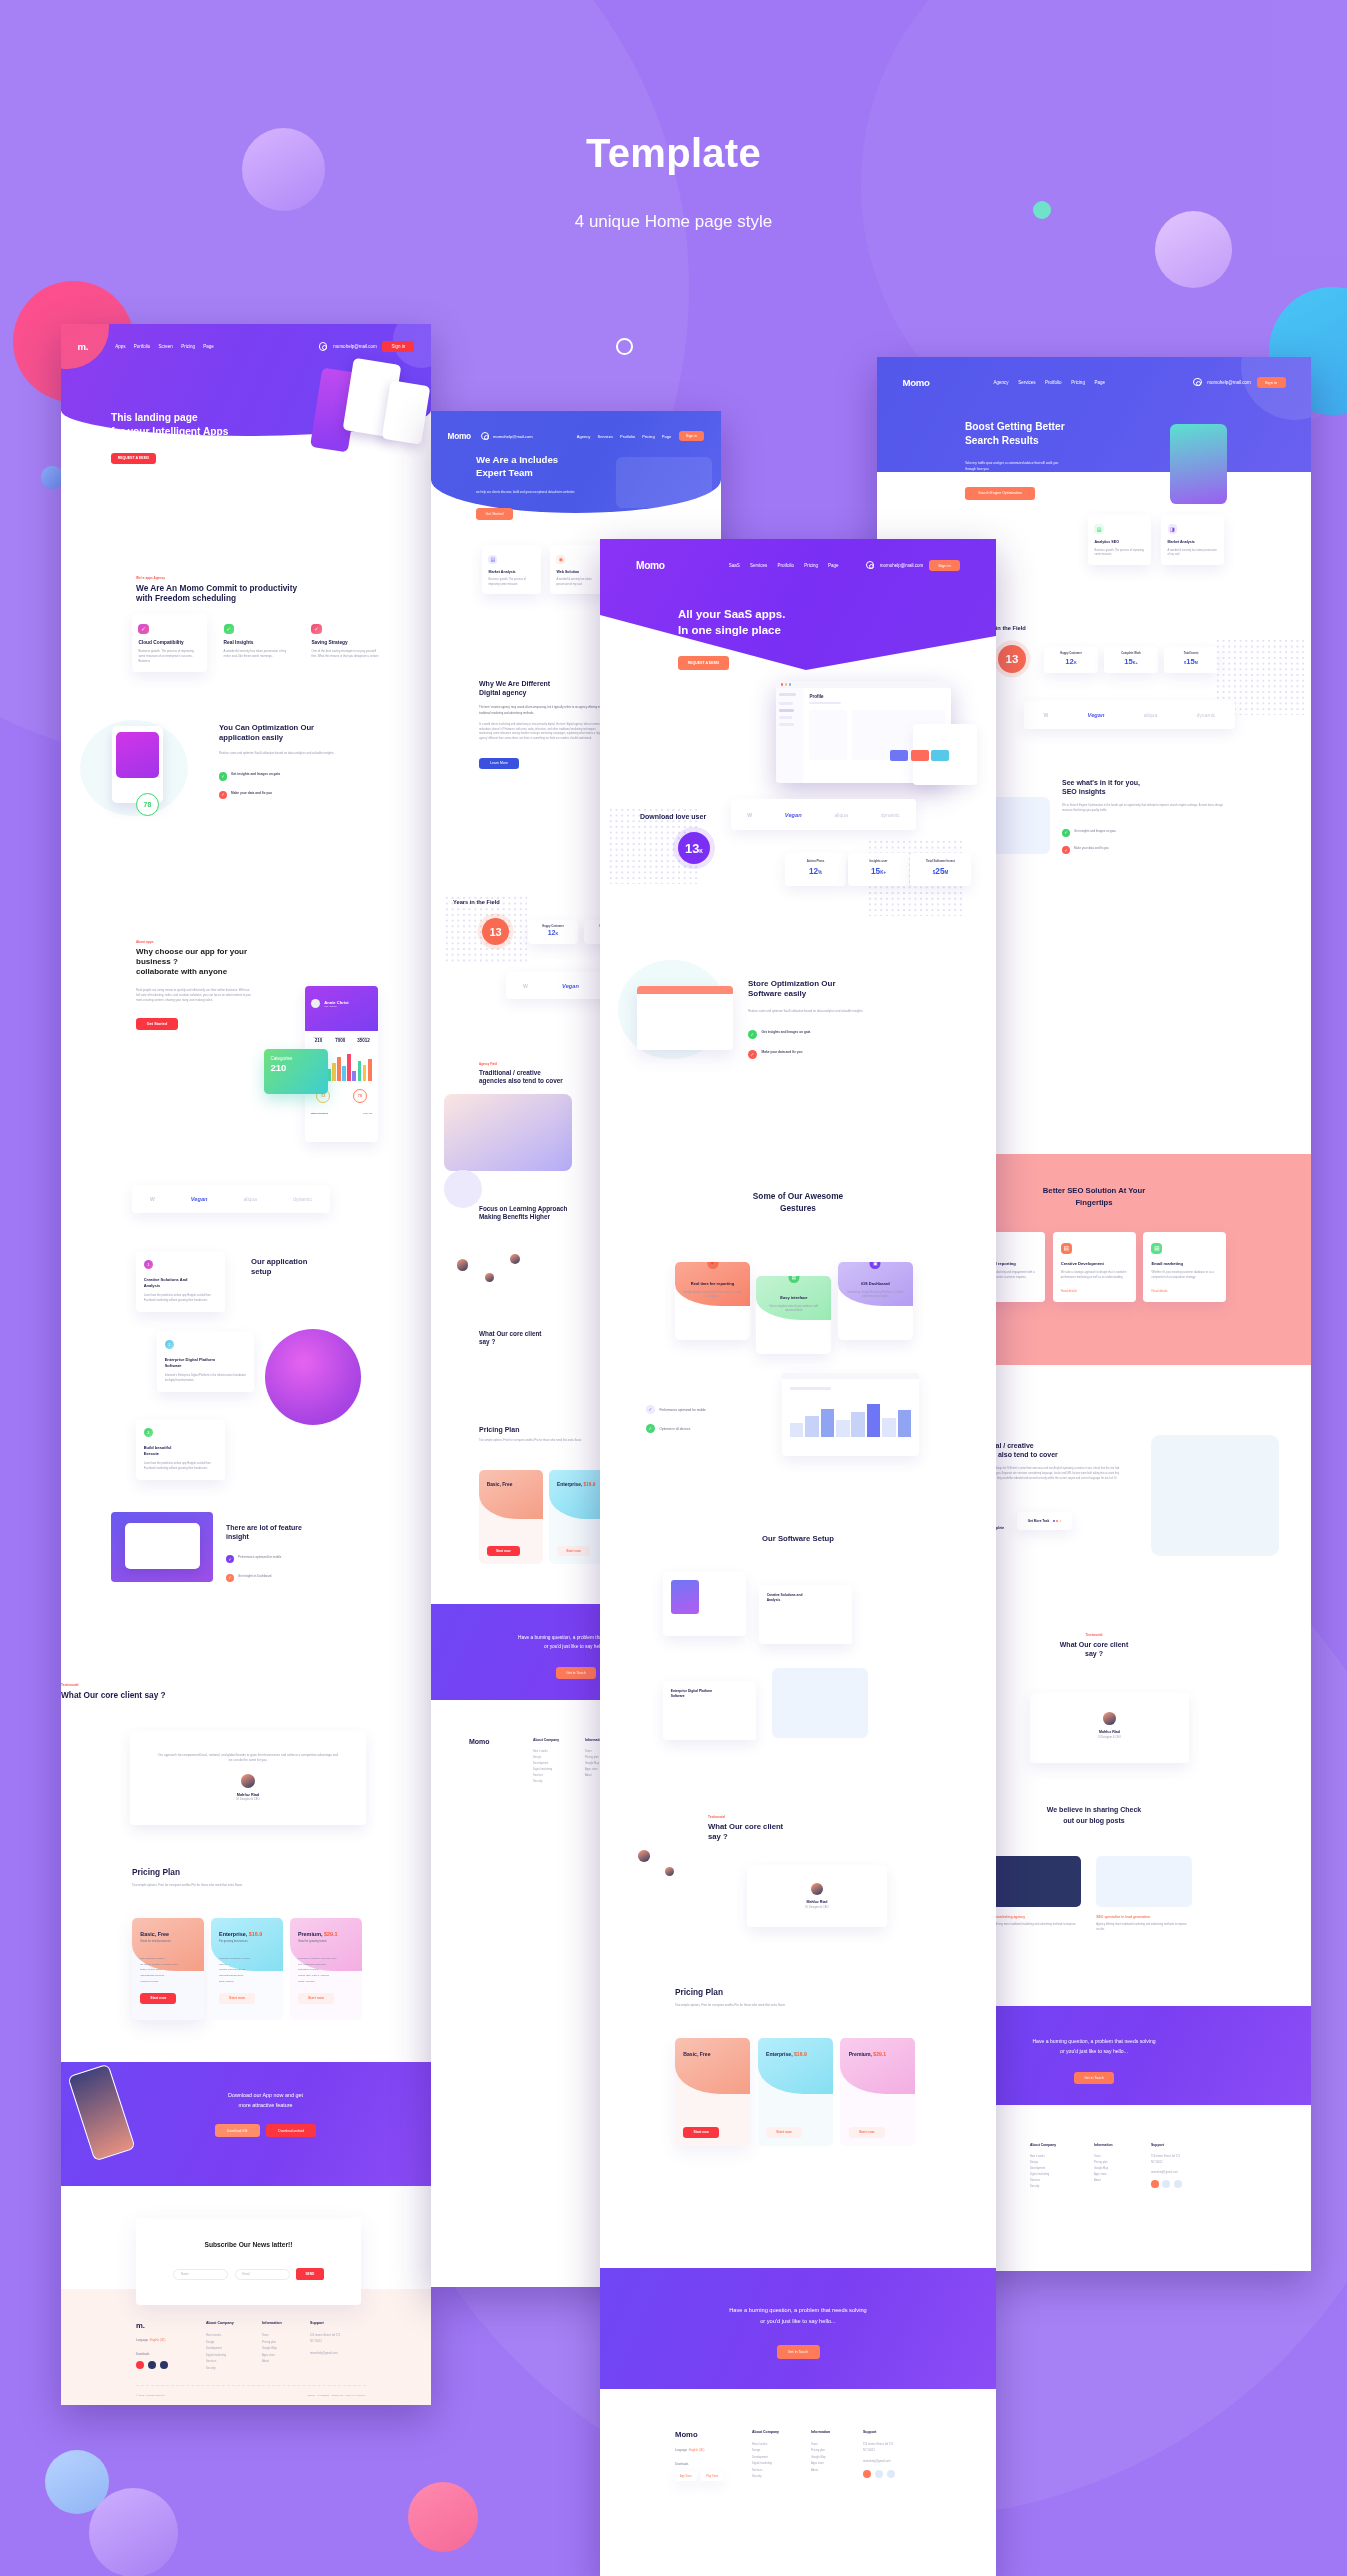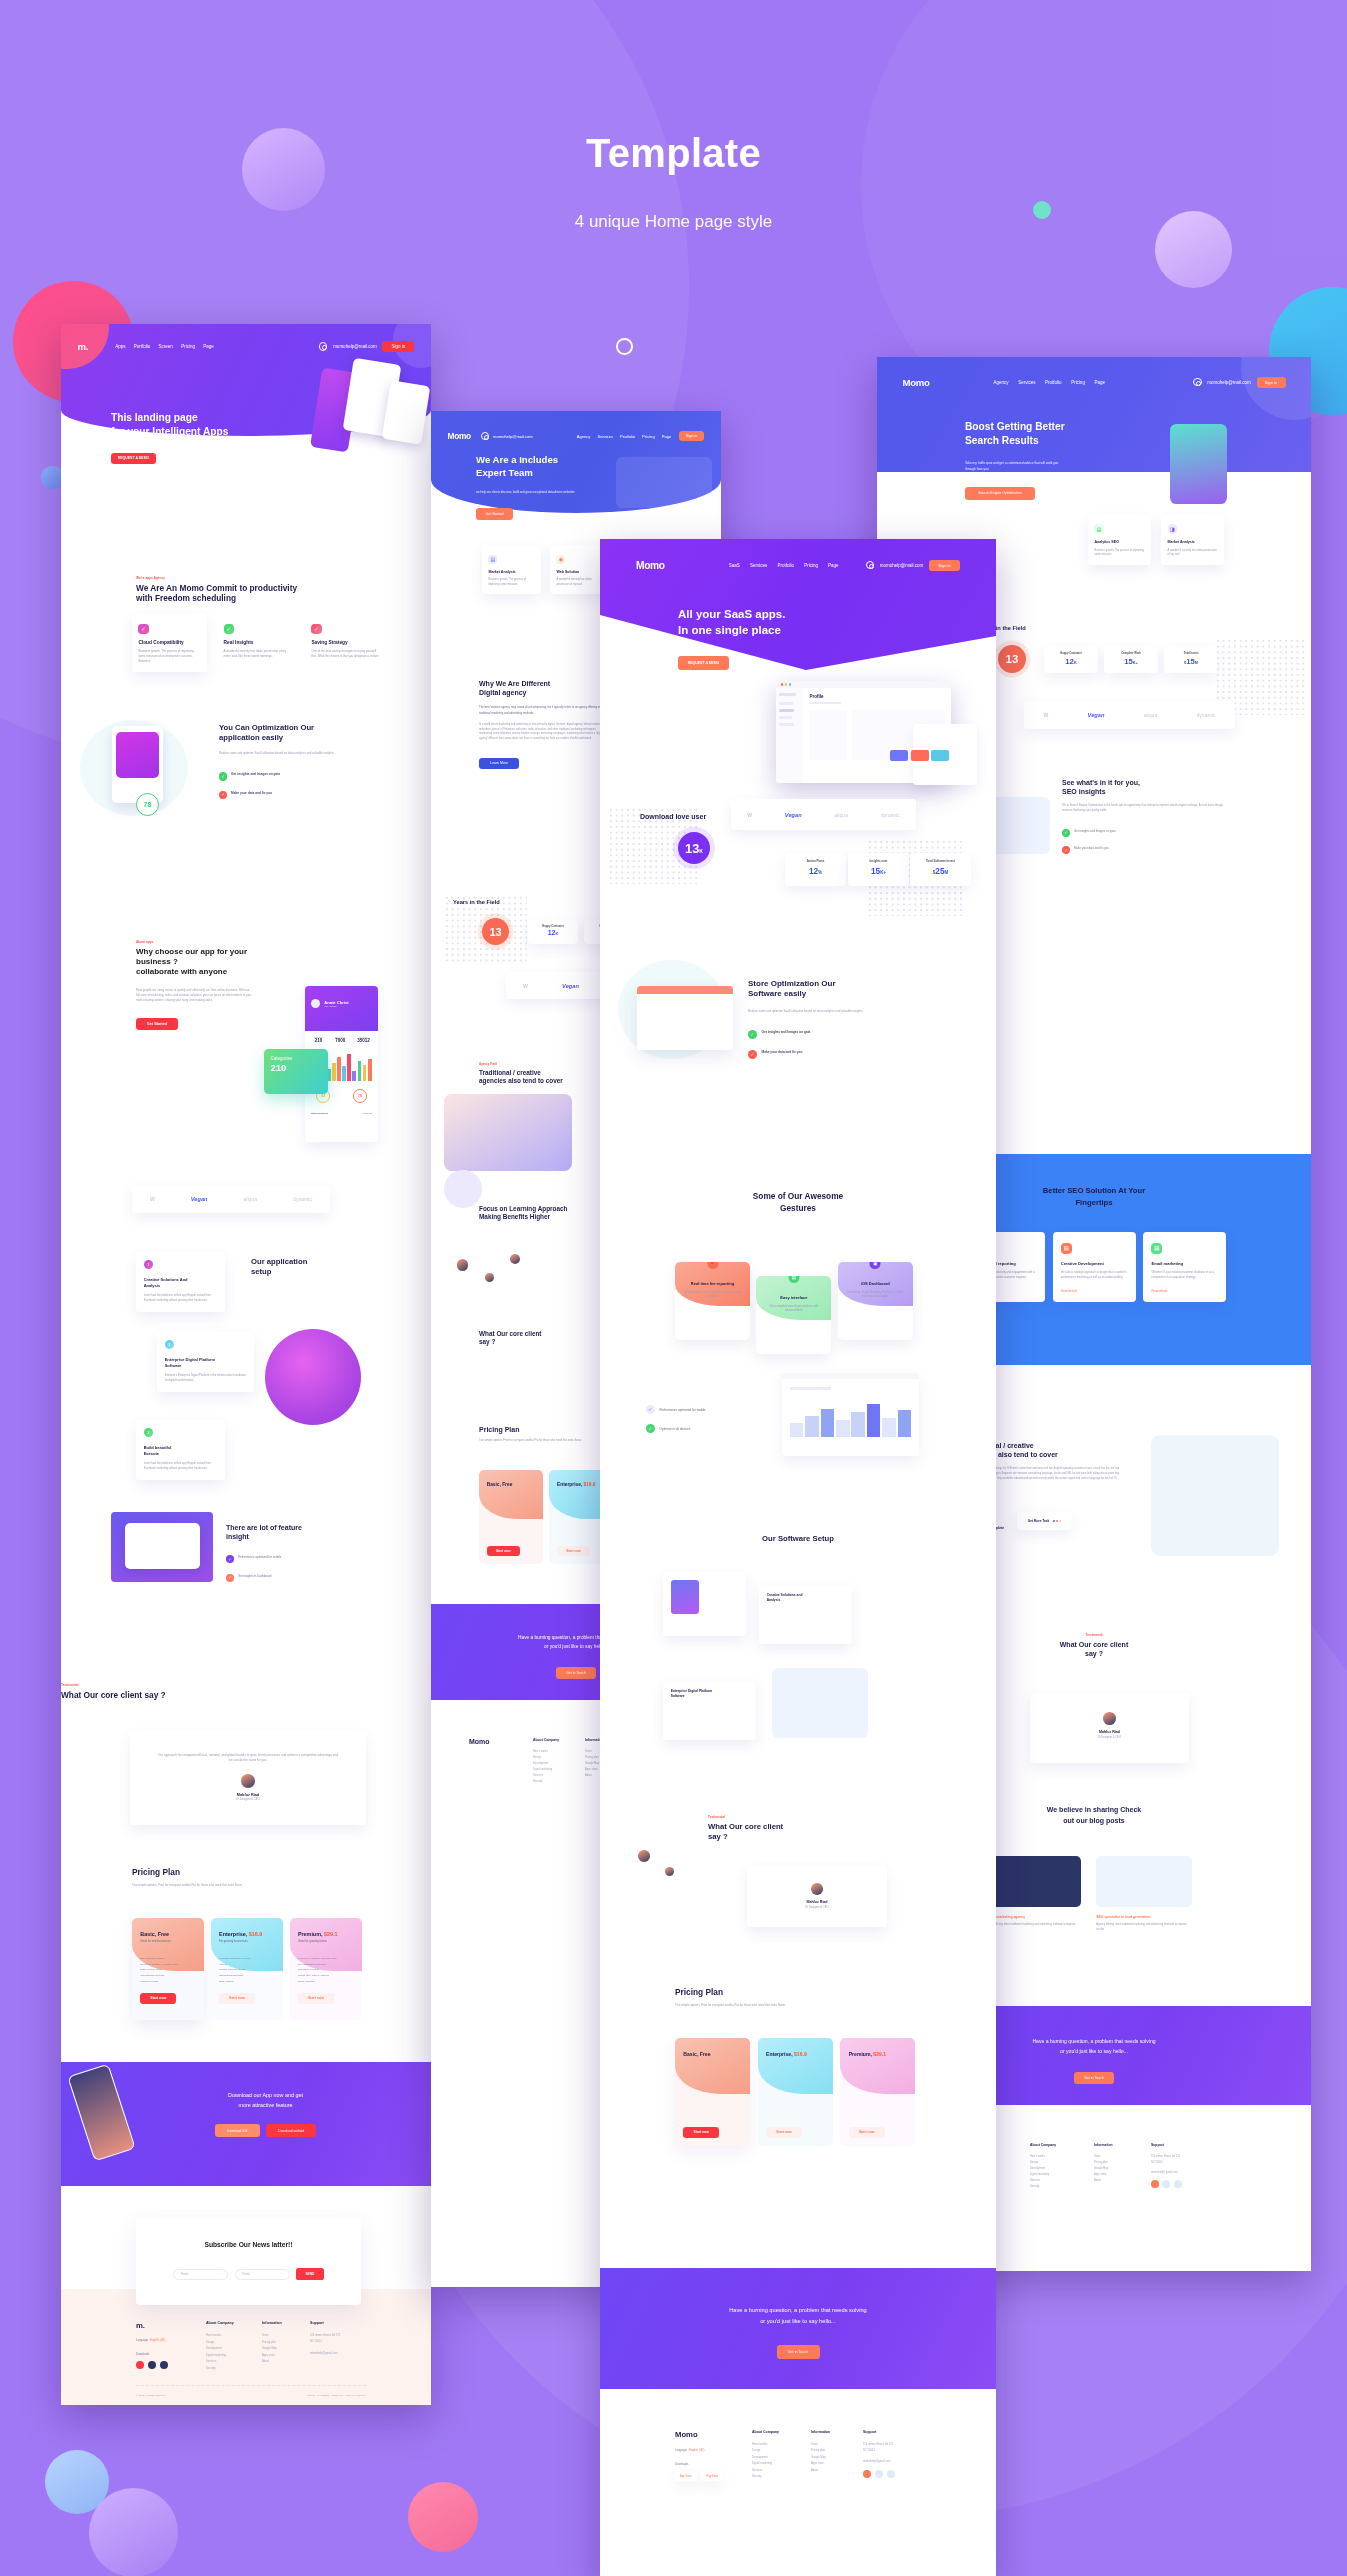--- a/index.html
+++ b/index.html
@@ -759,21 +759,21 @@
         <span class="chk" style="width:8.3px;height:8.3px;border-radius:50%;background:#3dd46a;font-size:4.5px;flex:none;">✓</span>
         <span style="font-size:2.9px;color:#7a7a96;">Get insights and Images on gaia</span>
       </div>
       <div style="margin-top:9px;display:flex;gap:3.8px;">
         <span class="chk" style="width:8.3px;height:8.3px;border-radius:50%;background:#fb5b52;font-size:4.5px;flex:none;">✓</span>
         <span style="font-size:2.9px;color:#7a7a96;">Make your data and fix you</span>
       </div>
     </div>
     <div class="ill" style="left:96px;top:440px;width:77px;height:57px;background:#eef4fe;border-radius:6.4px;"></div>
 
-    <div style="position:absolute;left:0;top:797px;width:100%;height:211px;background:#3b82f6;">
+    <div style="position:absolute;left:0;top:797px;width:100%;height:211px;background:#fca5a5;">
       <div style="text-align:center;padding-top:31px;">
         <h2 class="sec-t" style="font-size:7.7px;line-height:1.5;">
           <span>Better SEO Solution At Your</span><br>
           <span>Fingertips</span>
         </h2>
       </div>
       <div style="display:flex;gap:7.7px;justify-content:center;margin-top:24px;">
         <div class="card" style="width:83px;padding:9px 8.3px;">
           <span class="chk" style="width:11px;height:11px;background:#efe9fd;color:#7b3ff2;font-size:5.7px;">▤</span>
           <div style="font-size:4.1px;font-weight:700;color:#1d1b4b;margin-top:7.7px;">Analytics and reporting</div>

